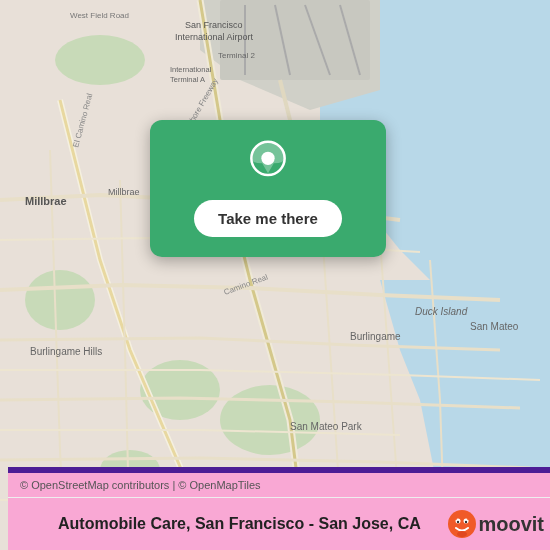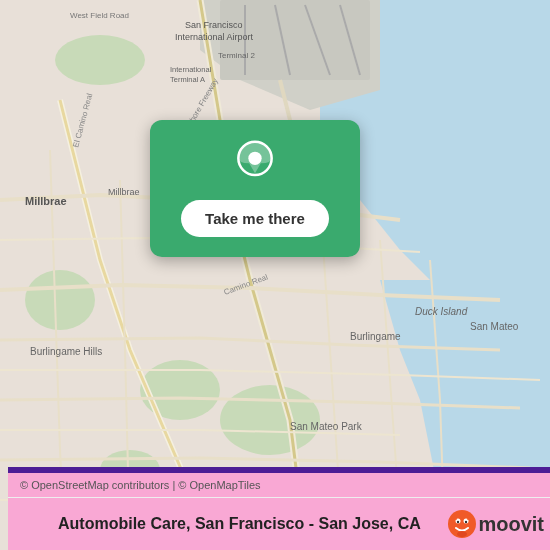--- a/index.html
+++ b/index.html
@@ -17,21 +17,21 @@
       top: 0; left: 0;
       width: 100%;
       height: 100%;
     }
 
     
     #card-overlay {
       position: absolute;
       top: 120px;
       left: 150px;
-      width: 210px;
+      width: 236px;
       background: #3aaa6e;
       border-radius: 12px;
       padding: 20px;
       display: flex;
       flex-direction: column;
       align-items: center;
       box-shadow: 0 4px 15px rgba(0,0,0,0.3);
     }
 
     #pin-icon {

